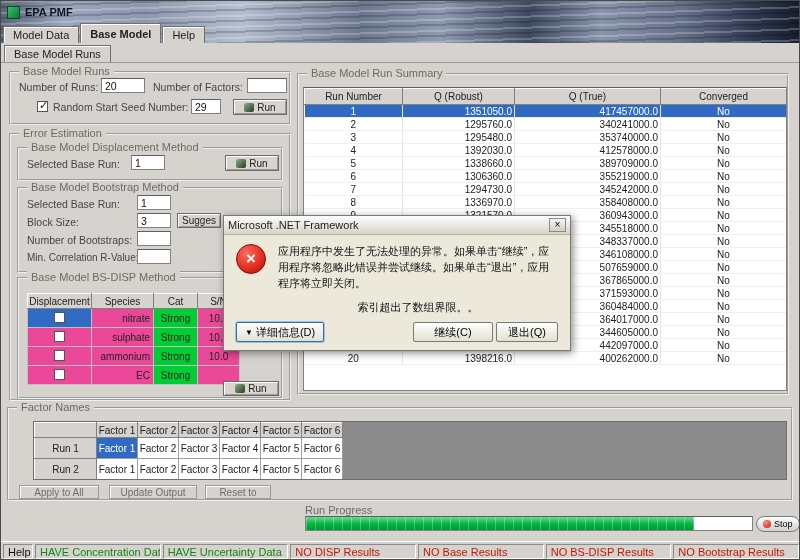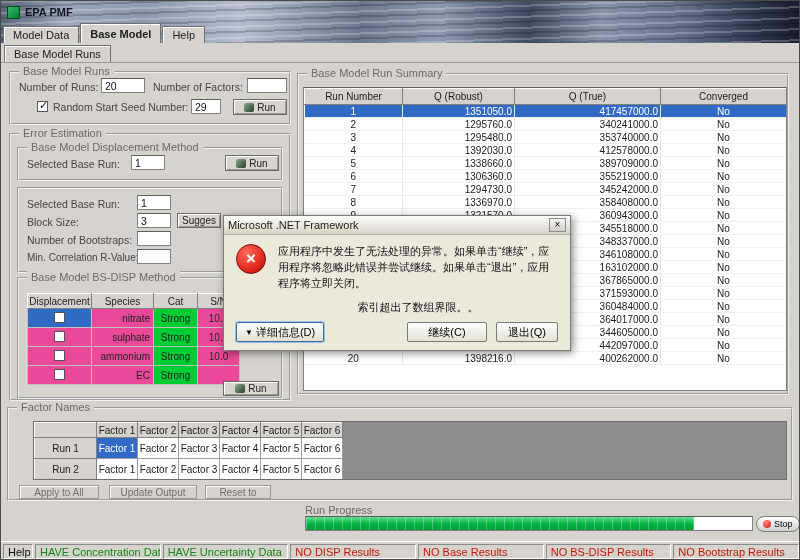--- a/index.html
+++ b/index.html
@@ -147,21 +147,21 @@
   .dialog-text { font-size:11px; line-height:1.45; color:#111; }
   .dialog-msg2 { margin-top:8px;text-align:center; }
   .dialog-buttons { position:absolute; left:12px; right:12px; bottom:8px;
                     display:flex; align-items:center; }
   .dlg-btn { height:20px; background:linear-gradient(#fefefe,#e3e1d2);
              border:1px solid #7a7a7a; border-radius:2px; font-size:11px;
              padding:0 8px; display:flex; align-items:center; gap:3px;
              font-family:inherit; }
   .dlg-btn.details { margin-right:auto; border:1px solid #3b6ea5;
                      box-shadow:0 0 0 1px #9cc0e8; }
-  .dlg-btn.continue { width:80px; justify-content:center; margin-right:9px; }
+  .dlg-btn.continue { width:80px; justify-content:center; margin-right:3px; }
   .dlg-btn.quit { width:62px; justify-content:center; }
   .details-arrow { font-size:8px; }
 </style>
 </head>
 <body>
 
 <div class="window">
   <div class="banner"></div>
 
   <div class="titlebar">
@@ -202,20 +202,21 @@
         <div class="group-title">Base Model Displacement Method</div>
         <span class="lbl" style="left:8px;top:9px">Selected Base Run:</span>
         <input class="field" style="left: 112px; top: 6px; width: 34px;" readonly="" value="1">
         <button class="btn" style="left:206px;top:6px;width:54px;height:16px">
           <span class="run-icon"></span>
           <span>Run</span>
         </button>
       </div>
 
       <div class="group" style="left:6px;top:52px;width:266px;height:86px">
+        <div class="group-title">Base Model Bootstrap Method</div>
         <span class="lbl" style="left:8px;top:9px">Selected Base Run:</span>
         <input class="field" style="left: 118px; top: 6px; width: 34px;" readonly="" value="1">
         <span class="lbl" style="left:8px;top:27px">Block Size:</span>
         <input class="field" style="left: 118px; top: 24px; width: 34px;" readonly="" value="3">
         <button class="btn" style="left:158px;top:24px;width:44px;height:15px">Sugges</button>
         <span class="lbl" style="left:8px;top:45px">Number of Bootstraps:</span>
         <input class="field" style="left: 118px; top: 42px; width: 34px;" readonly="" value="">
         <span class="lbl" style="left:8px;top:63px;font-size:10px">Min. Correlation R-Value:</span>
         <input class="field" style="left: 118px; top: 60px; width: 34px;" readonly="" value="">
       </div>
@@ -358,21 +359,21 @@
               </tr>
               <tr>
                 <td class="sc0">12</td>
                 <td class="sc1"></td>
                 <td class="sc2">346108000.0</td>
                 <td class="sc3">No</td>
               </tr>
               <tr>
                 <td class="sc0">13</td>
                 <td class="sc1"></td>
-                <td class="sc2">163102000.0</td>
+                <td class="sc2">507659000.0</td>
                 <td class="sc3">No</td>
               </tr>
               <tr>
                 <td class="sc0">14</td>
                 <td class="sc1"></td>
                 <td class="sc2">367865000.0</td>
                 <td class="sc3">No</td>
               </tr>
               <tr>
                 <td class="sc0">15</td>

